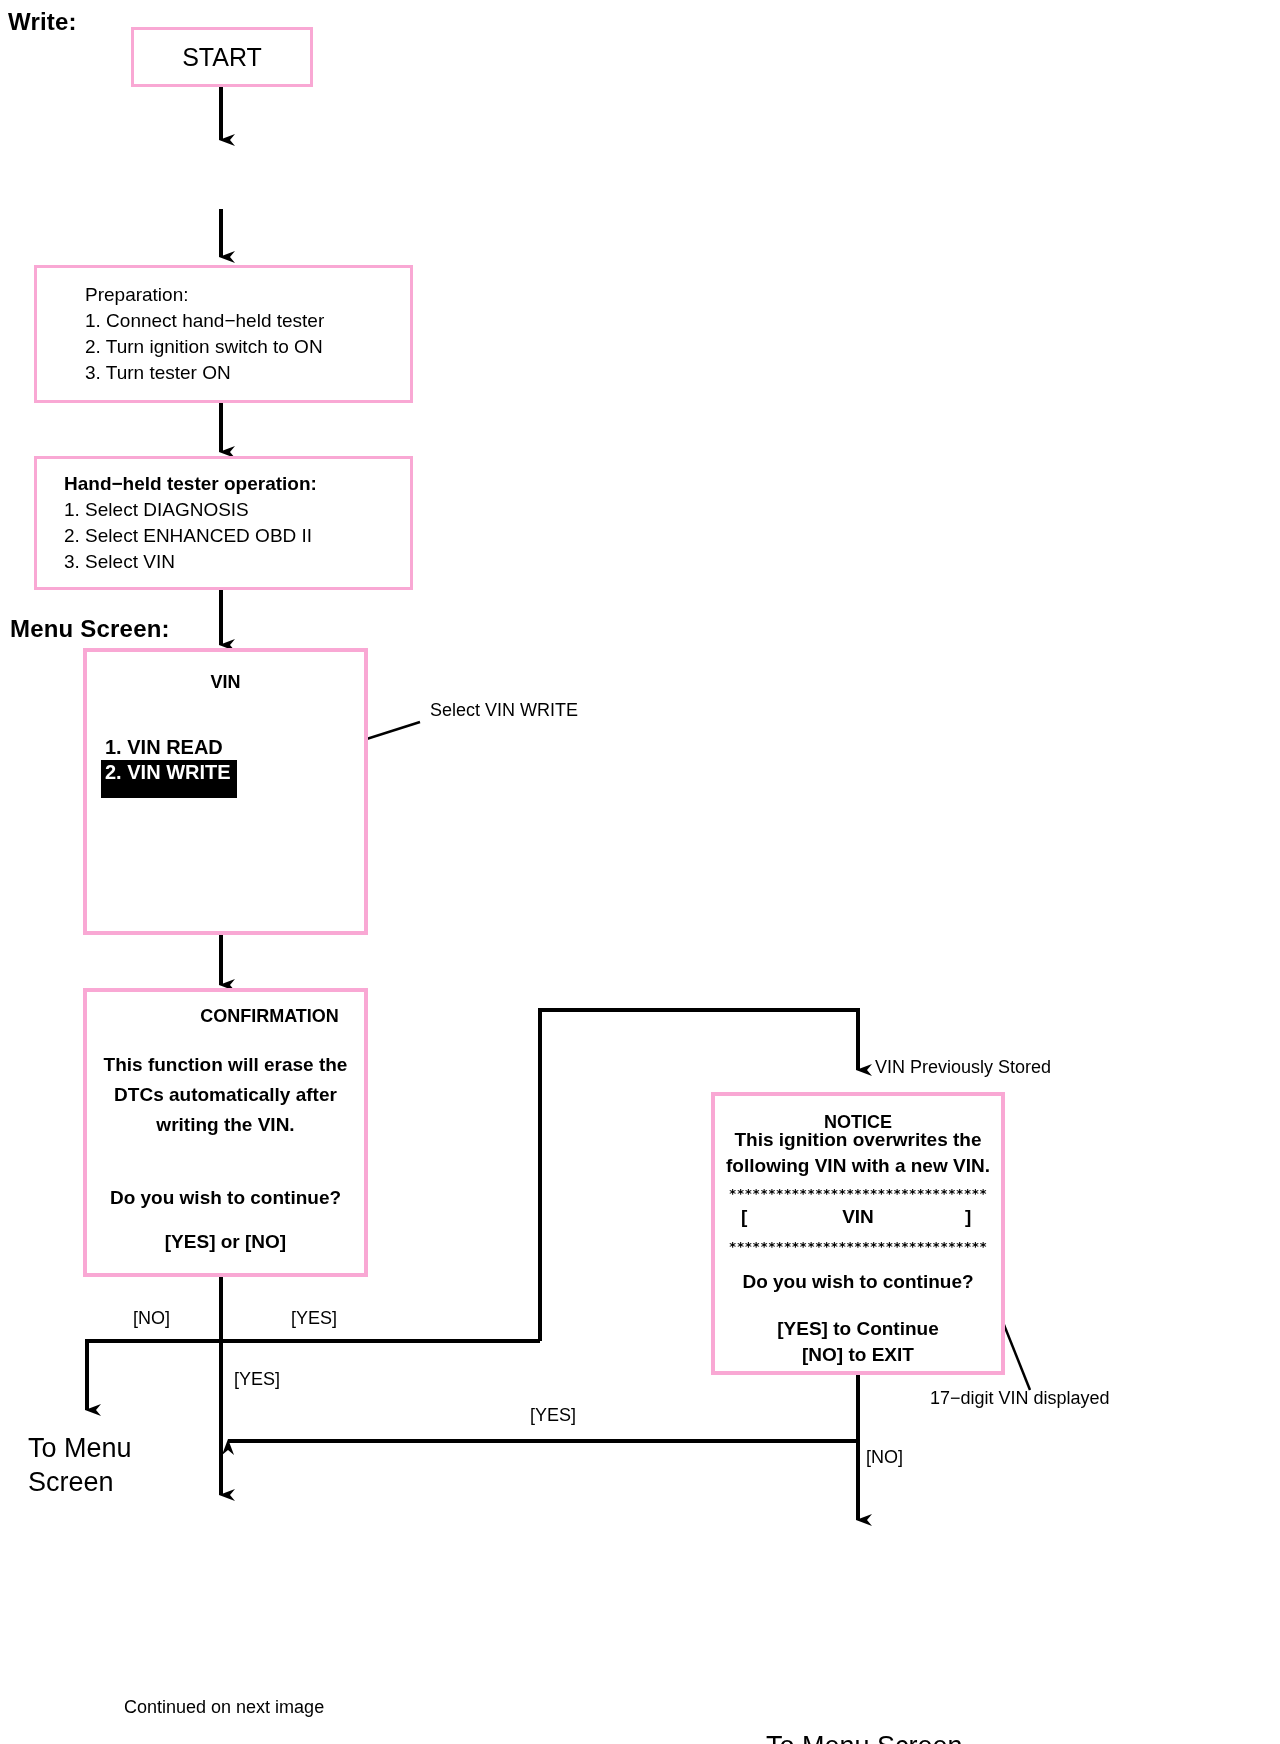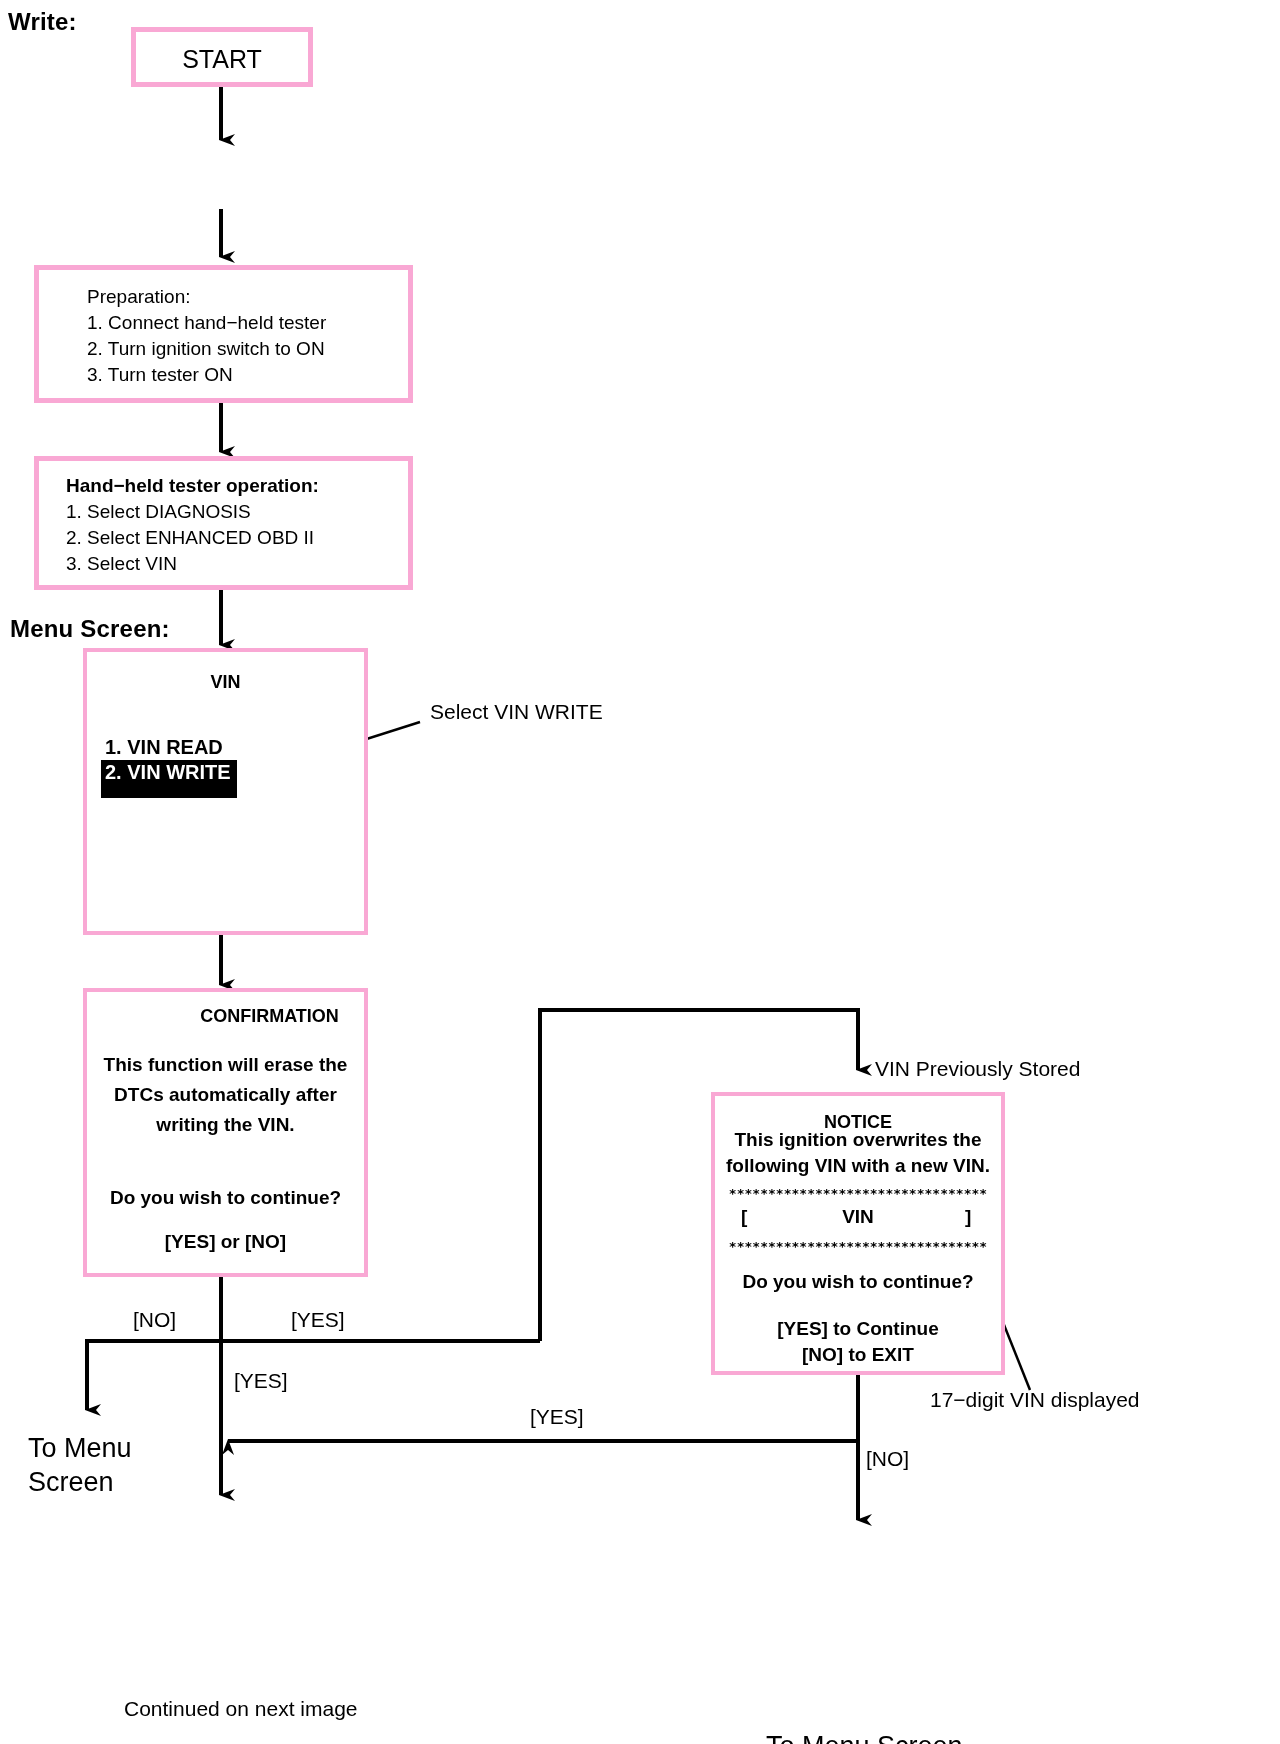--- a/index.html
+++ b/index.html
@@ -15,21 +15,21 @@
     position: relative;
     width: 1280px;
     height: 1744px;
     overflow: hidden;
     background: #ffffff;
   }
 
   
   .box {
     position: absolute;
-    border: 5px solid #f9a8d4;
+    border: 3px solid #f9a8d4;
     background: #fff;
     box-sizing: border-box;
   }
   .box-thick { border-width: 4px; }
 
   .boxtext {
     position: absolute;
     font-size: 19px;
     line-height: 26px;
     white-space: pre;
@@ -41,21 +41,21 @@
 
   .sec-label {
     position: absolute;
     font-weight: bold;
     font-size: 24px;
     letter-spacing: 0.2px;
   }
 
   .plain-label {
     position: absolute;
-    font-size: 21px;
+    font-size: 18px;
     white-space: pre;
   }
 
   .screen-title {
     position: absolute;
     width: 100%;
     text-align: center;
     font-weight: bold;
     font-size: 18px;
   }

